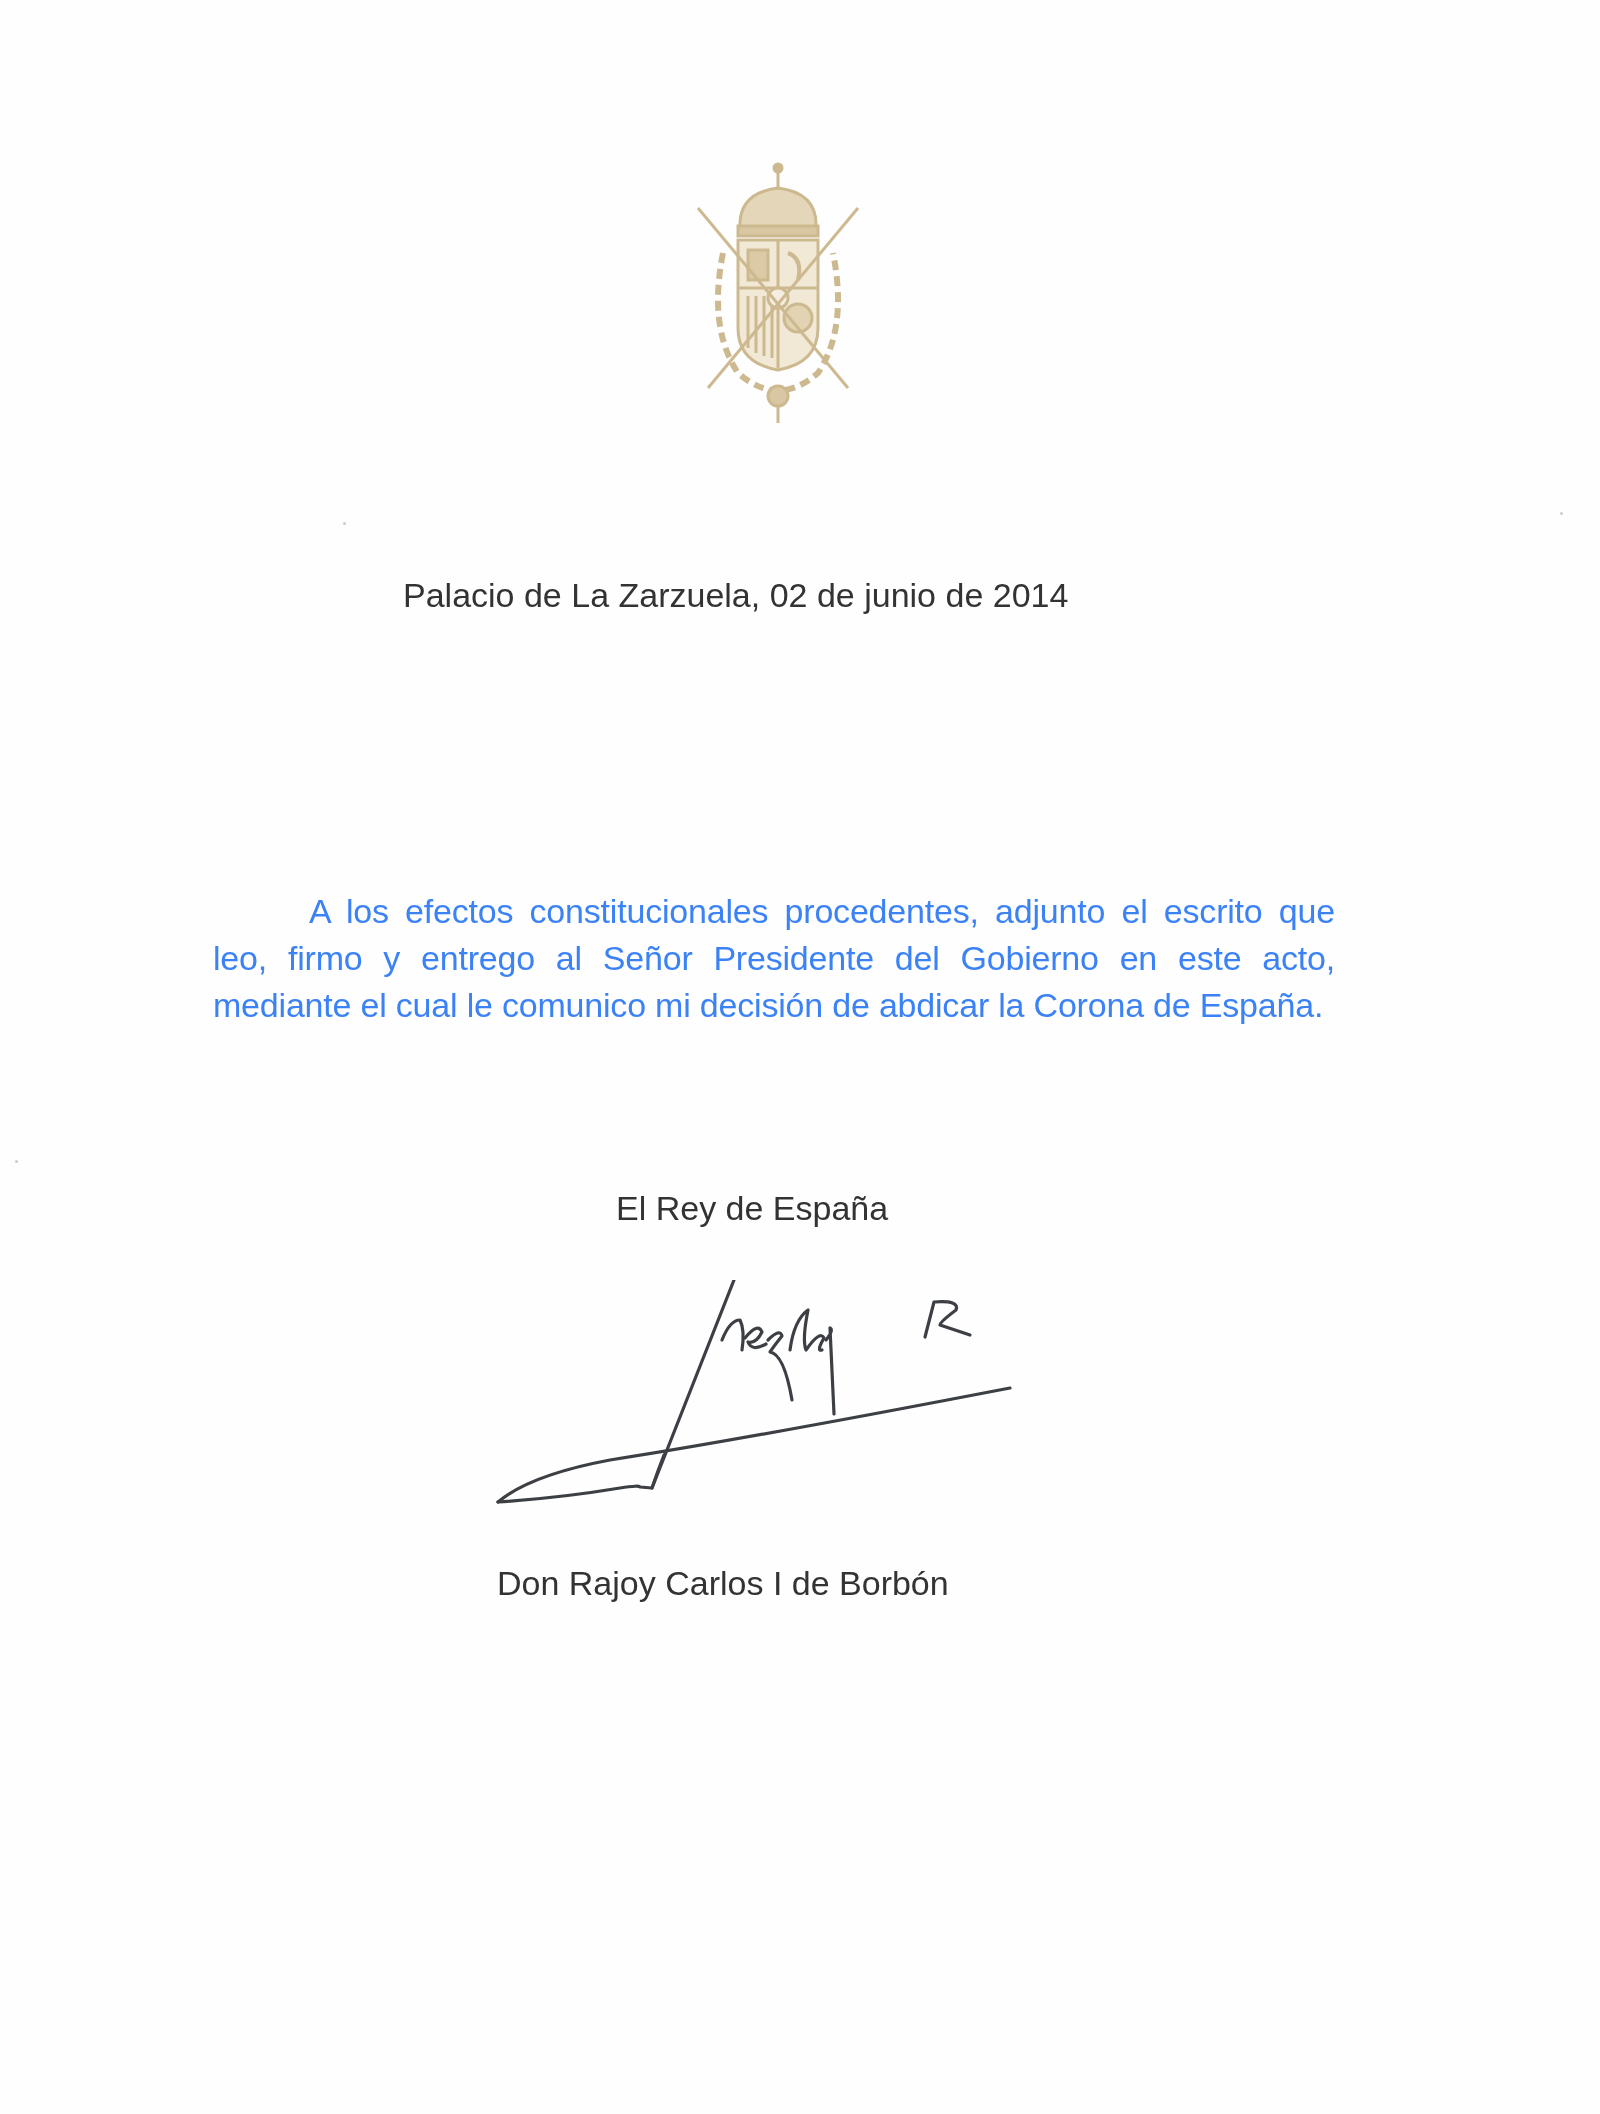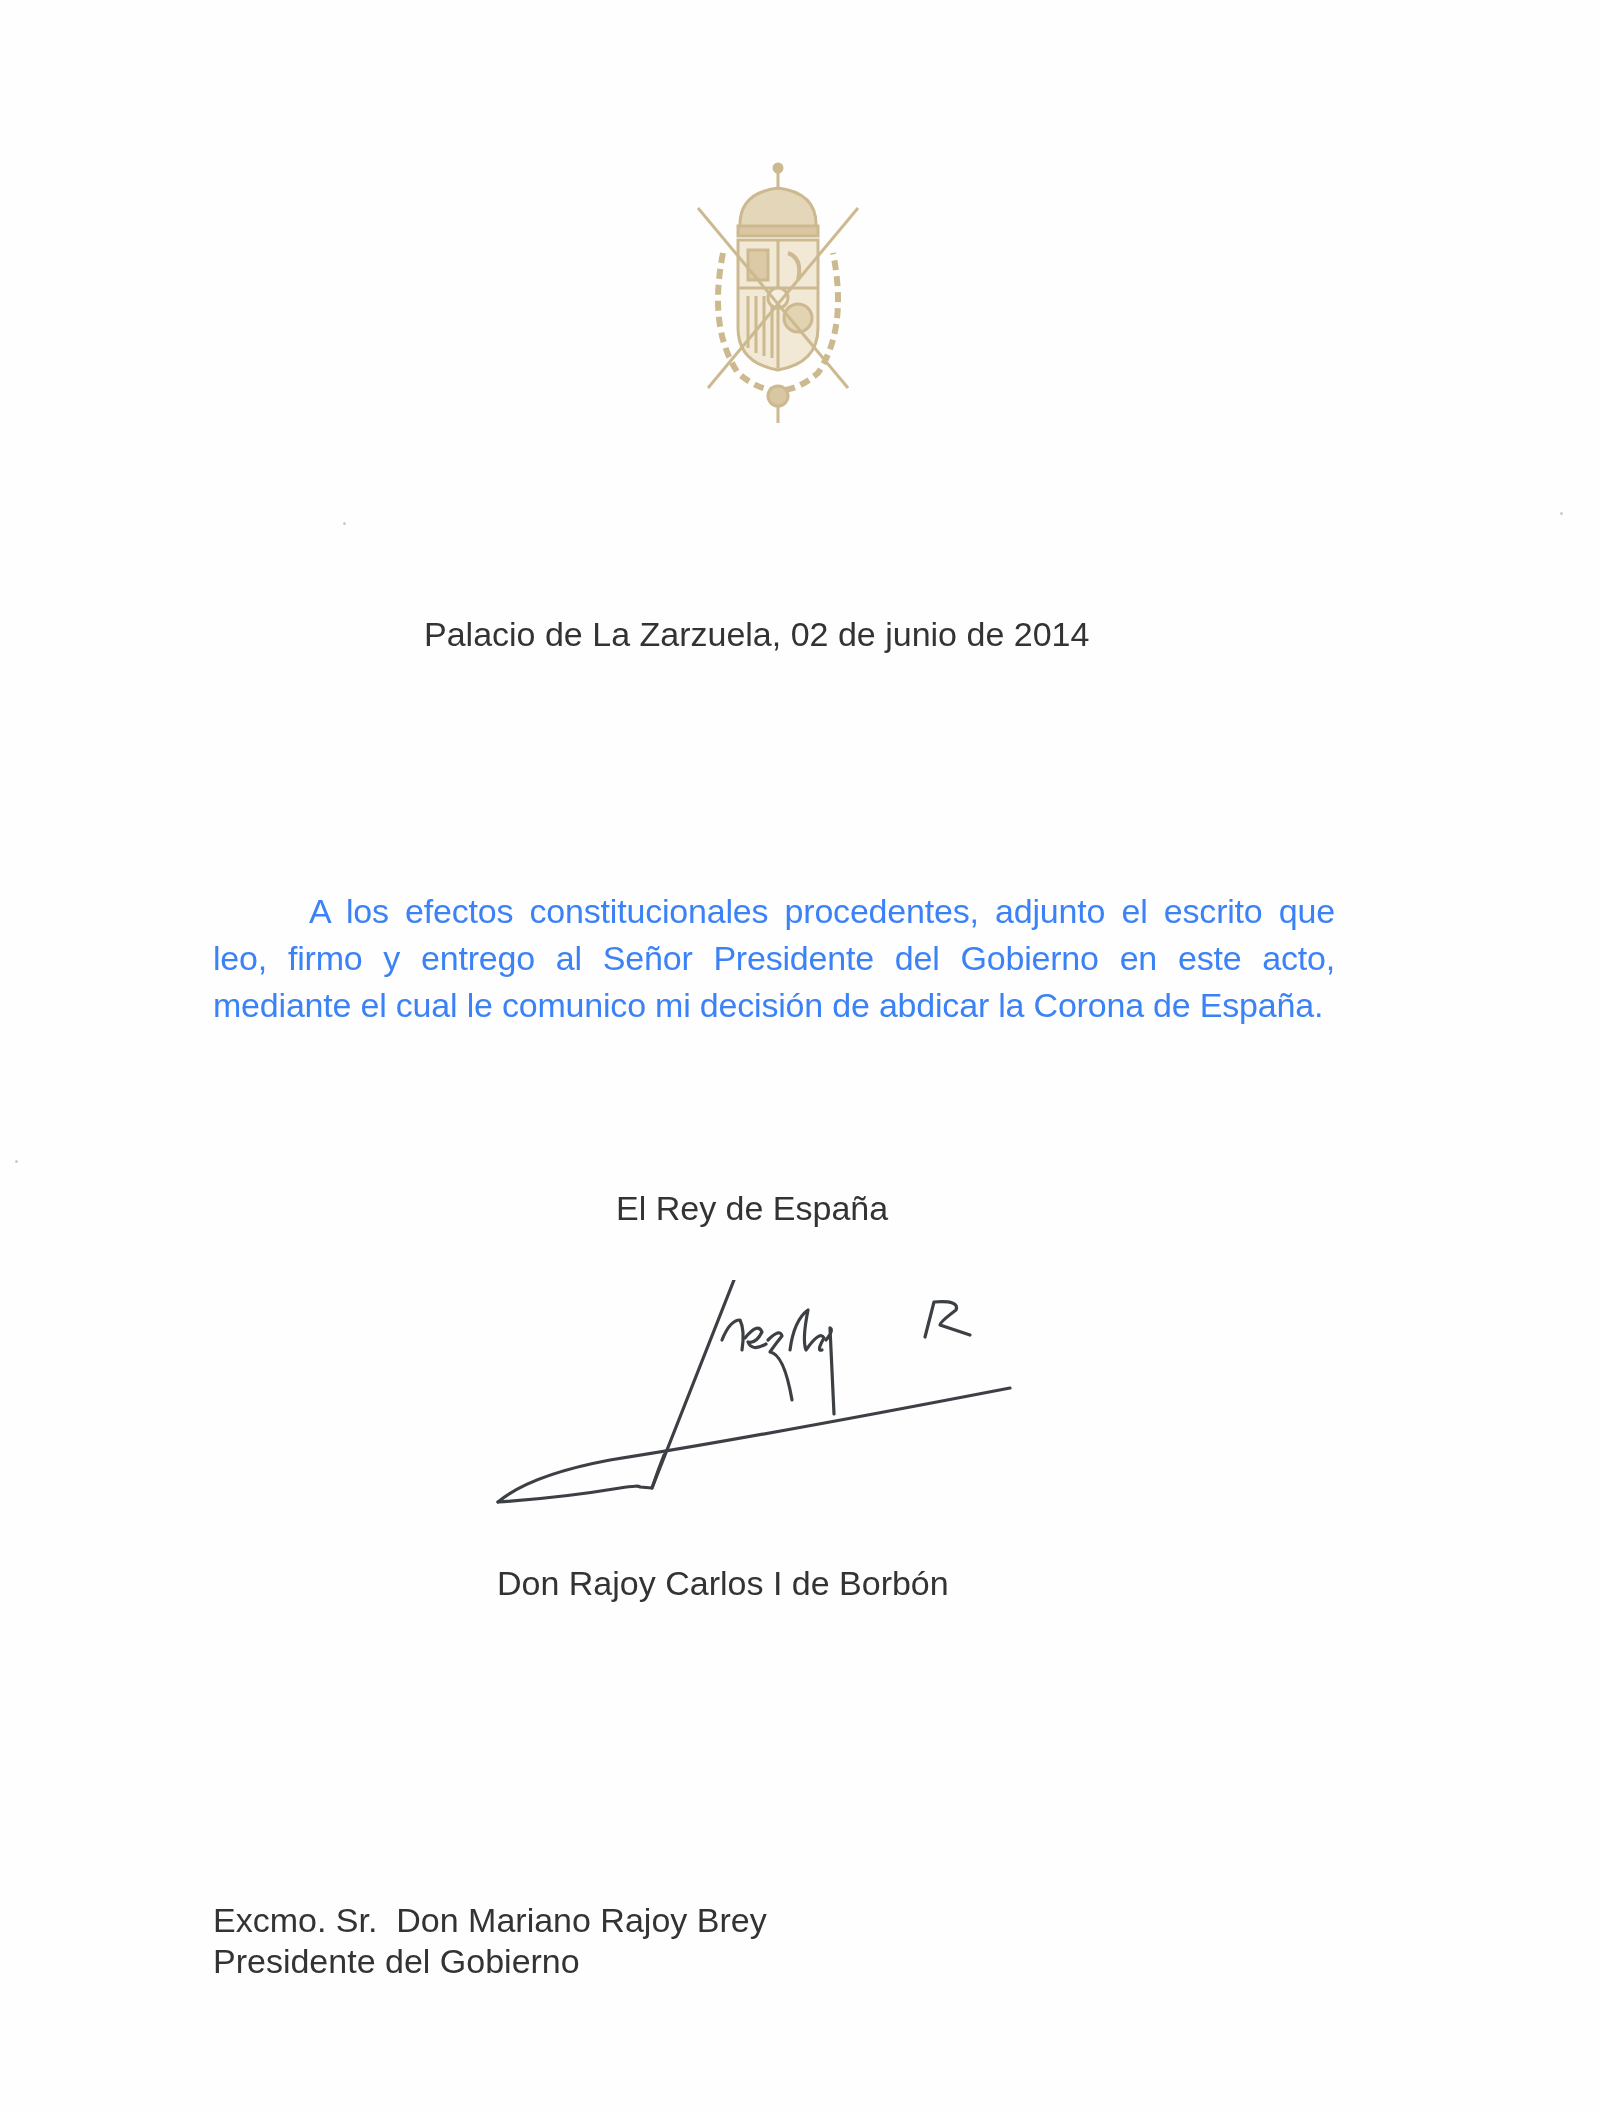--- a/index.html
+++ b/index.html
@@ -8,21 +8,21 @@
       height: 2114px;
       background: #ffffff;
       position: relative;
       overflow: hidden;
       font-family: "Liberation Sans", sans-serif;
       color: #3a3a3a;
     }
     .page { position: absolute; inset: 0; background: #fefefe; }
     .crest { position: absolute; left: 678px; top: 158px; width: 200px; height: 270px; }
     .text { position: absolute; font-size: 34px; line-height: 47px; color: #333; white-space: nowrap; }
-    .dateline { left: 403px; top: 611px; margin-left: 21px; }
+    .dateline { left: 403px; top: 572px; }
     .body-para {
       position: absolute; left: 213px; top: 888px; width: 1122px;
       font-size: 34px; line-height: 47px; color: #3b82f6;
       text-align: justify; text-indent: 96px;
       letter-spacing: -0.2px;
     }
     .title { left: 591px; top: 1185px; margin-left: 25px; }
     .signature { position: absolute; left: 490px; top: 1280px; width: 570px; height: 240px; }
     .name { left: 497px; top: 1560px; }
     .recipient { left: 213px; top: 1900px; line-height: 41px; }
@@ -84,21 +84,17 @@
       <path d="M278 60 Q290 48 292 56 Q284 66 280 72 Q294 74 302 120"></path>
       <path d="M300 70 Q304 40 318 30 Q312 60 316 70 Q330 50 334 58 Q326 72 332 70"></path>
       <path d="M336 60 Q344 50 340 48 L344 134"></path>
 
       <path d="M435 57 L444 22 Q470 20 466 30 Q450 42 450 45 L480 55"></path>
     </g>
   </svg>
 
   <div class="text name">Don Rajoy Carlos I de Borbón</div>
 
-  <div class="text recipient">
-    <div style="white-space:pre;">Excmo. Sr.  Don Mariano Rajoy Brey</div>
-    <div>Presidente del Gobierno</div>
-  </div>
 
   <div class="speck" style="left:343px; top:522px;"></div>
   <div class="speck" style="left:1560px; top:512px;"></div>
   <div class="speck" style="left:15px; top:1160px;"></div>
 </div>
 
 </body></html>

